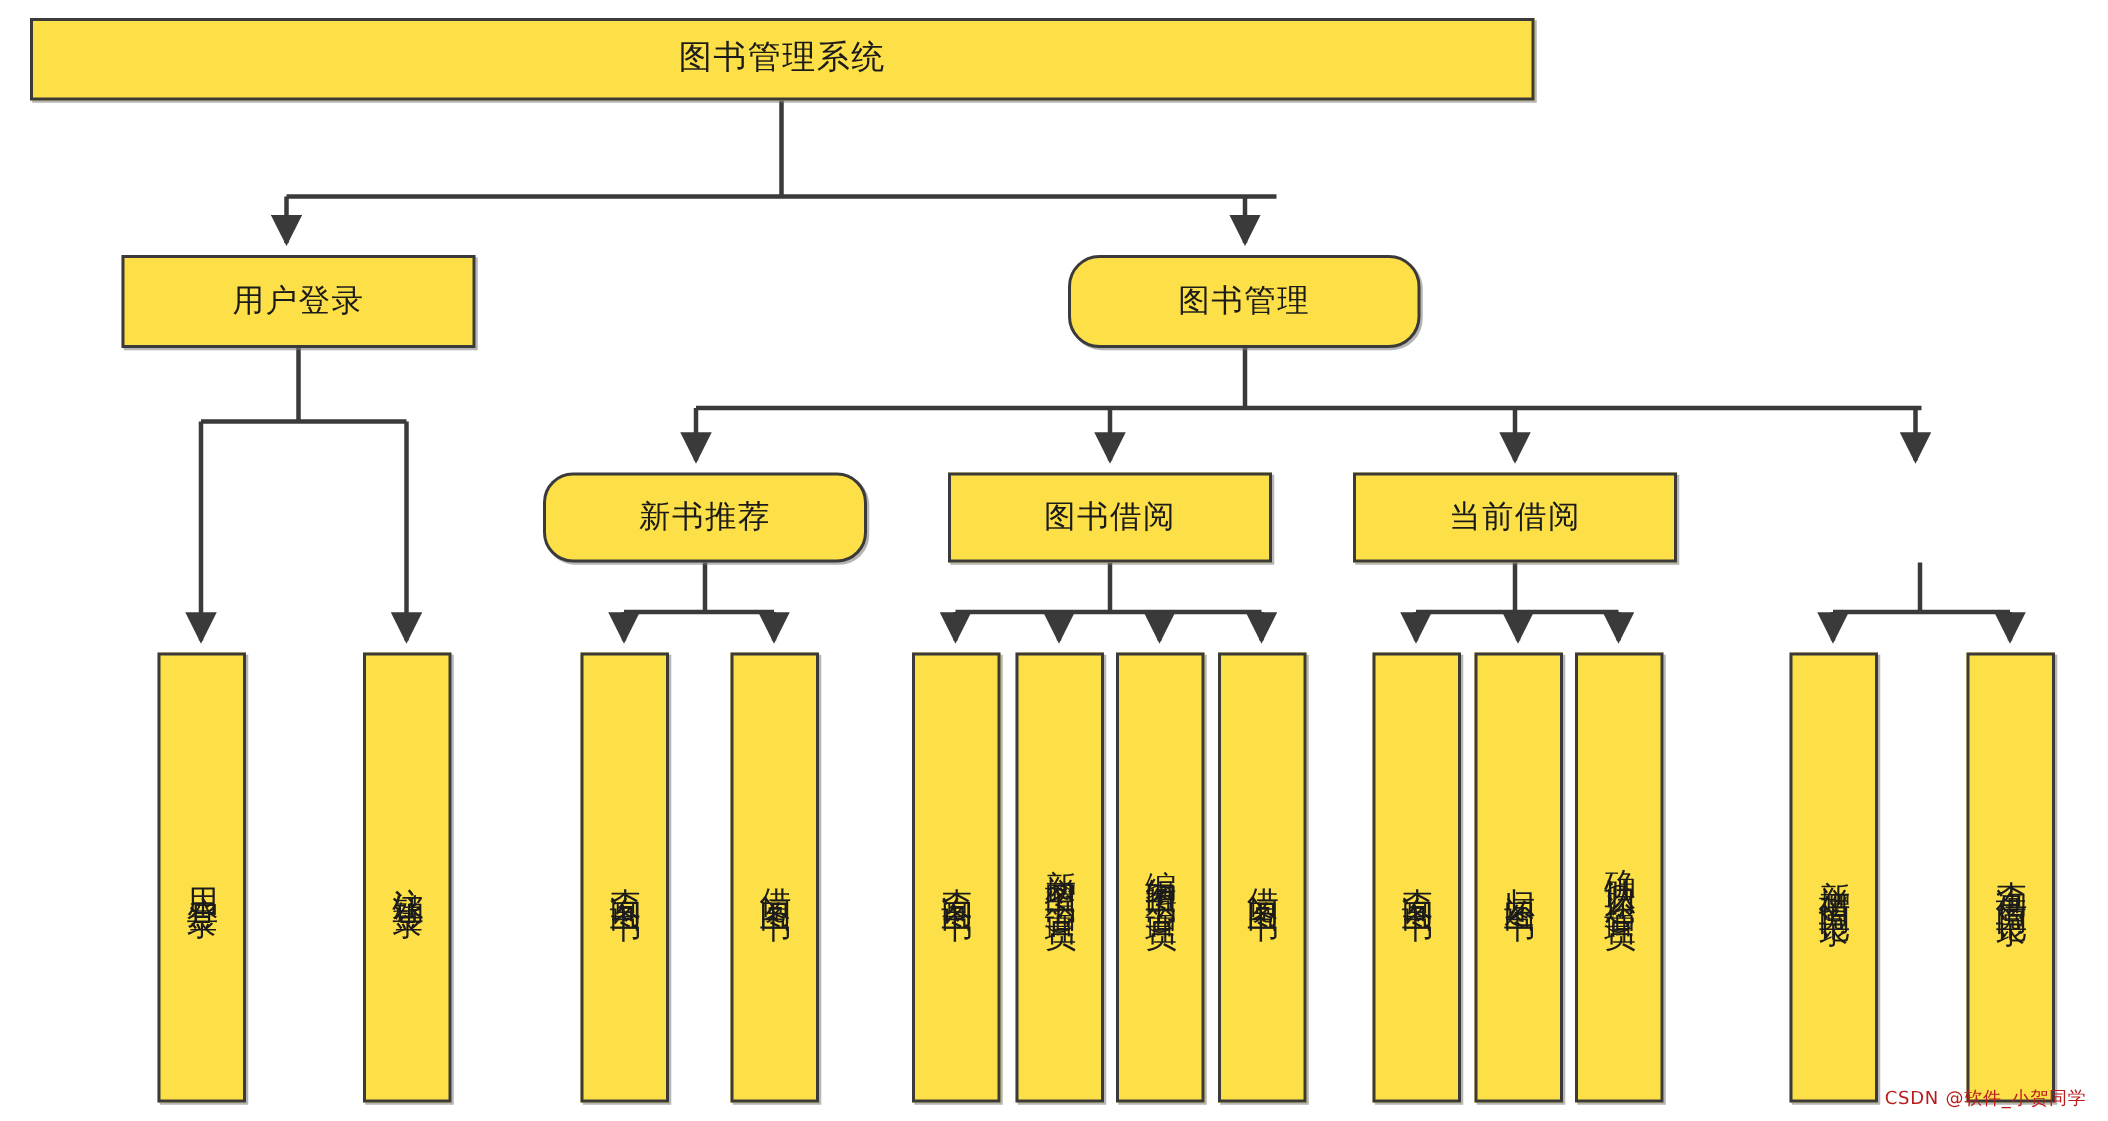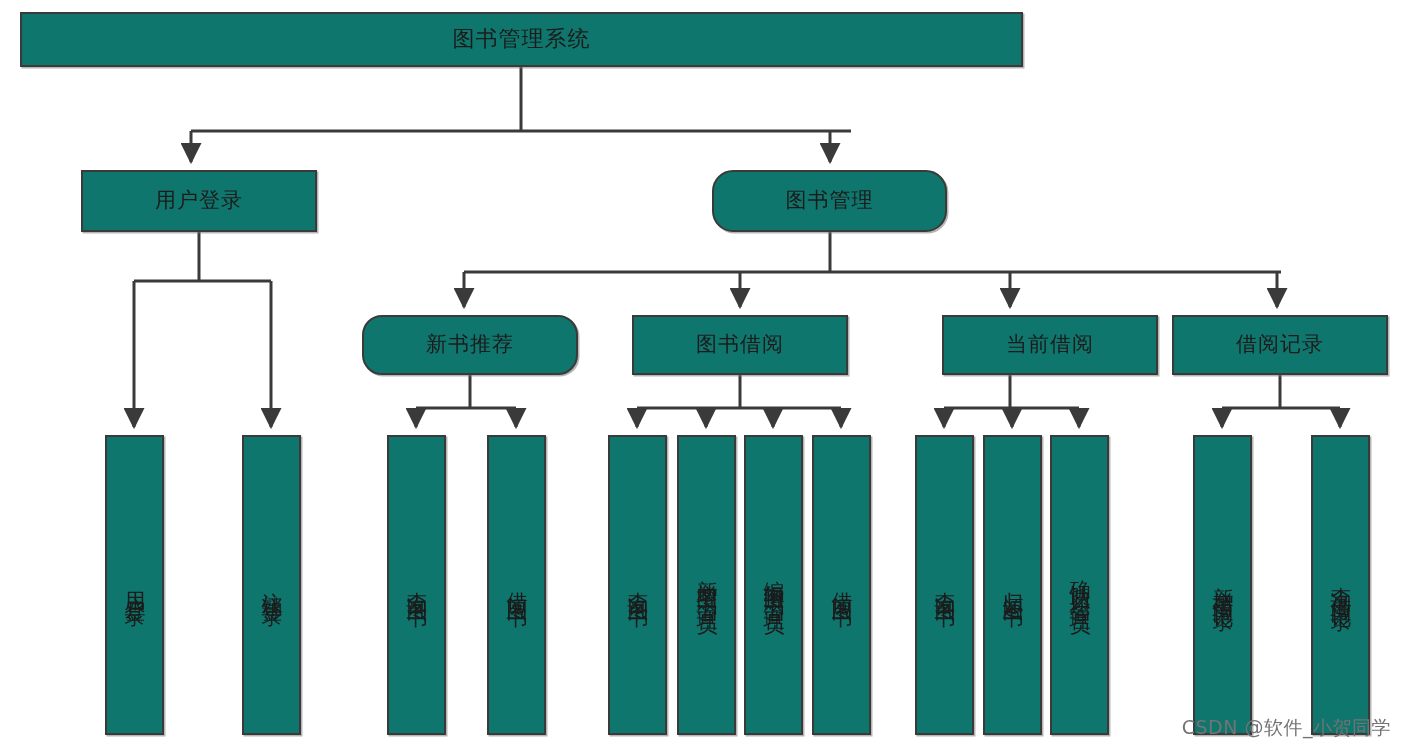--- a/index.html
+++ b/index.html
@@ -22,21 +22,21 @@
     position: absolute;
     left: 0;
     top: 0;
     width: 1405px;
     height: 747px;
     pointer-events: none;
   }
   .node {
     position: absolute;
     box-sizing: border-box;
-    background: #0f766e;
+    background: #fde047;
     border: 2px solid #3a3a3a;
     box-shadow: 1.5px 1.5px 0 0 rgba(120,120,120,0.55);
     display: flex;
     align-items: center;
     justify-content: center;
     color: #1b1b1b;
     z-index: 2;
   }
   .node.horiz {
     font-size: 21px;
@@ -59,22 +59,22 @@
   .node.vert .vlabel {
     writing-mode: vertical-rl;
     text-orientation: upright;
     letter-spacing: 5px;
     white-space: nowrap;
   }
   .watermark {
     position: absolute;
     right: 14px;
     bottom: 6px;
-    font-size: 19px;
-    color: #737373;
+    font-size: 12px;
+    color: #b91c1c;
     white-space: nowrap;
     z-index: 5;
     letter-spacing: 0.5px;
     text-align: center;
   }
 </style>
 </head>
 <body>
 
 <div id="canvas">
@@ -139,25 +139,22 @@
   <div class="node horiz" style="left:712px; top:170px; width:235px; height:62px;border-radius:21px;">
     <span>图书管理</span>
   </div>
 
   <div class="node horiz" style="left:362px; top:315px; width:216px; height:60px;border-radius:20px;">
     <span>新书推荐</span>
   </div>
   <div class="node horiz" style="left:632px; top:315px; width:216px; height:60px;">
     <span>图书借阅</span>
   </div>
-  <div class="node horiz" style="left:902px; top:315px; width:216px; height:60px;margin-left:40px;">
+  <div class="node horiz" style="left:902px; top:315px; width:216px; height:60px;">
     <span>当前借阅</span>
-  </div>
-  <div class="node horiz" style="left:1172px; top:315px; width:216px; height:60px;">
-    <span>借阅记录</span>
   </div>
 
   <div class="node vert" style="left:105px; top:435px; width:59px; height:300px;">
     <span class="vlabel">用户登录</span>
   </div>
   <div class="node vert" style="left:242px; top:435px; width:59px; height:300px;">
     <span class="vlabel">注销登录</span>
   </div>
 
   <div class="node vert" style="left:387px; top:435px; width:59px; height:300px;">

